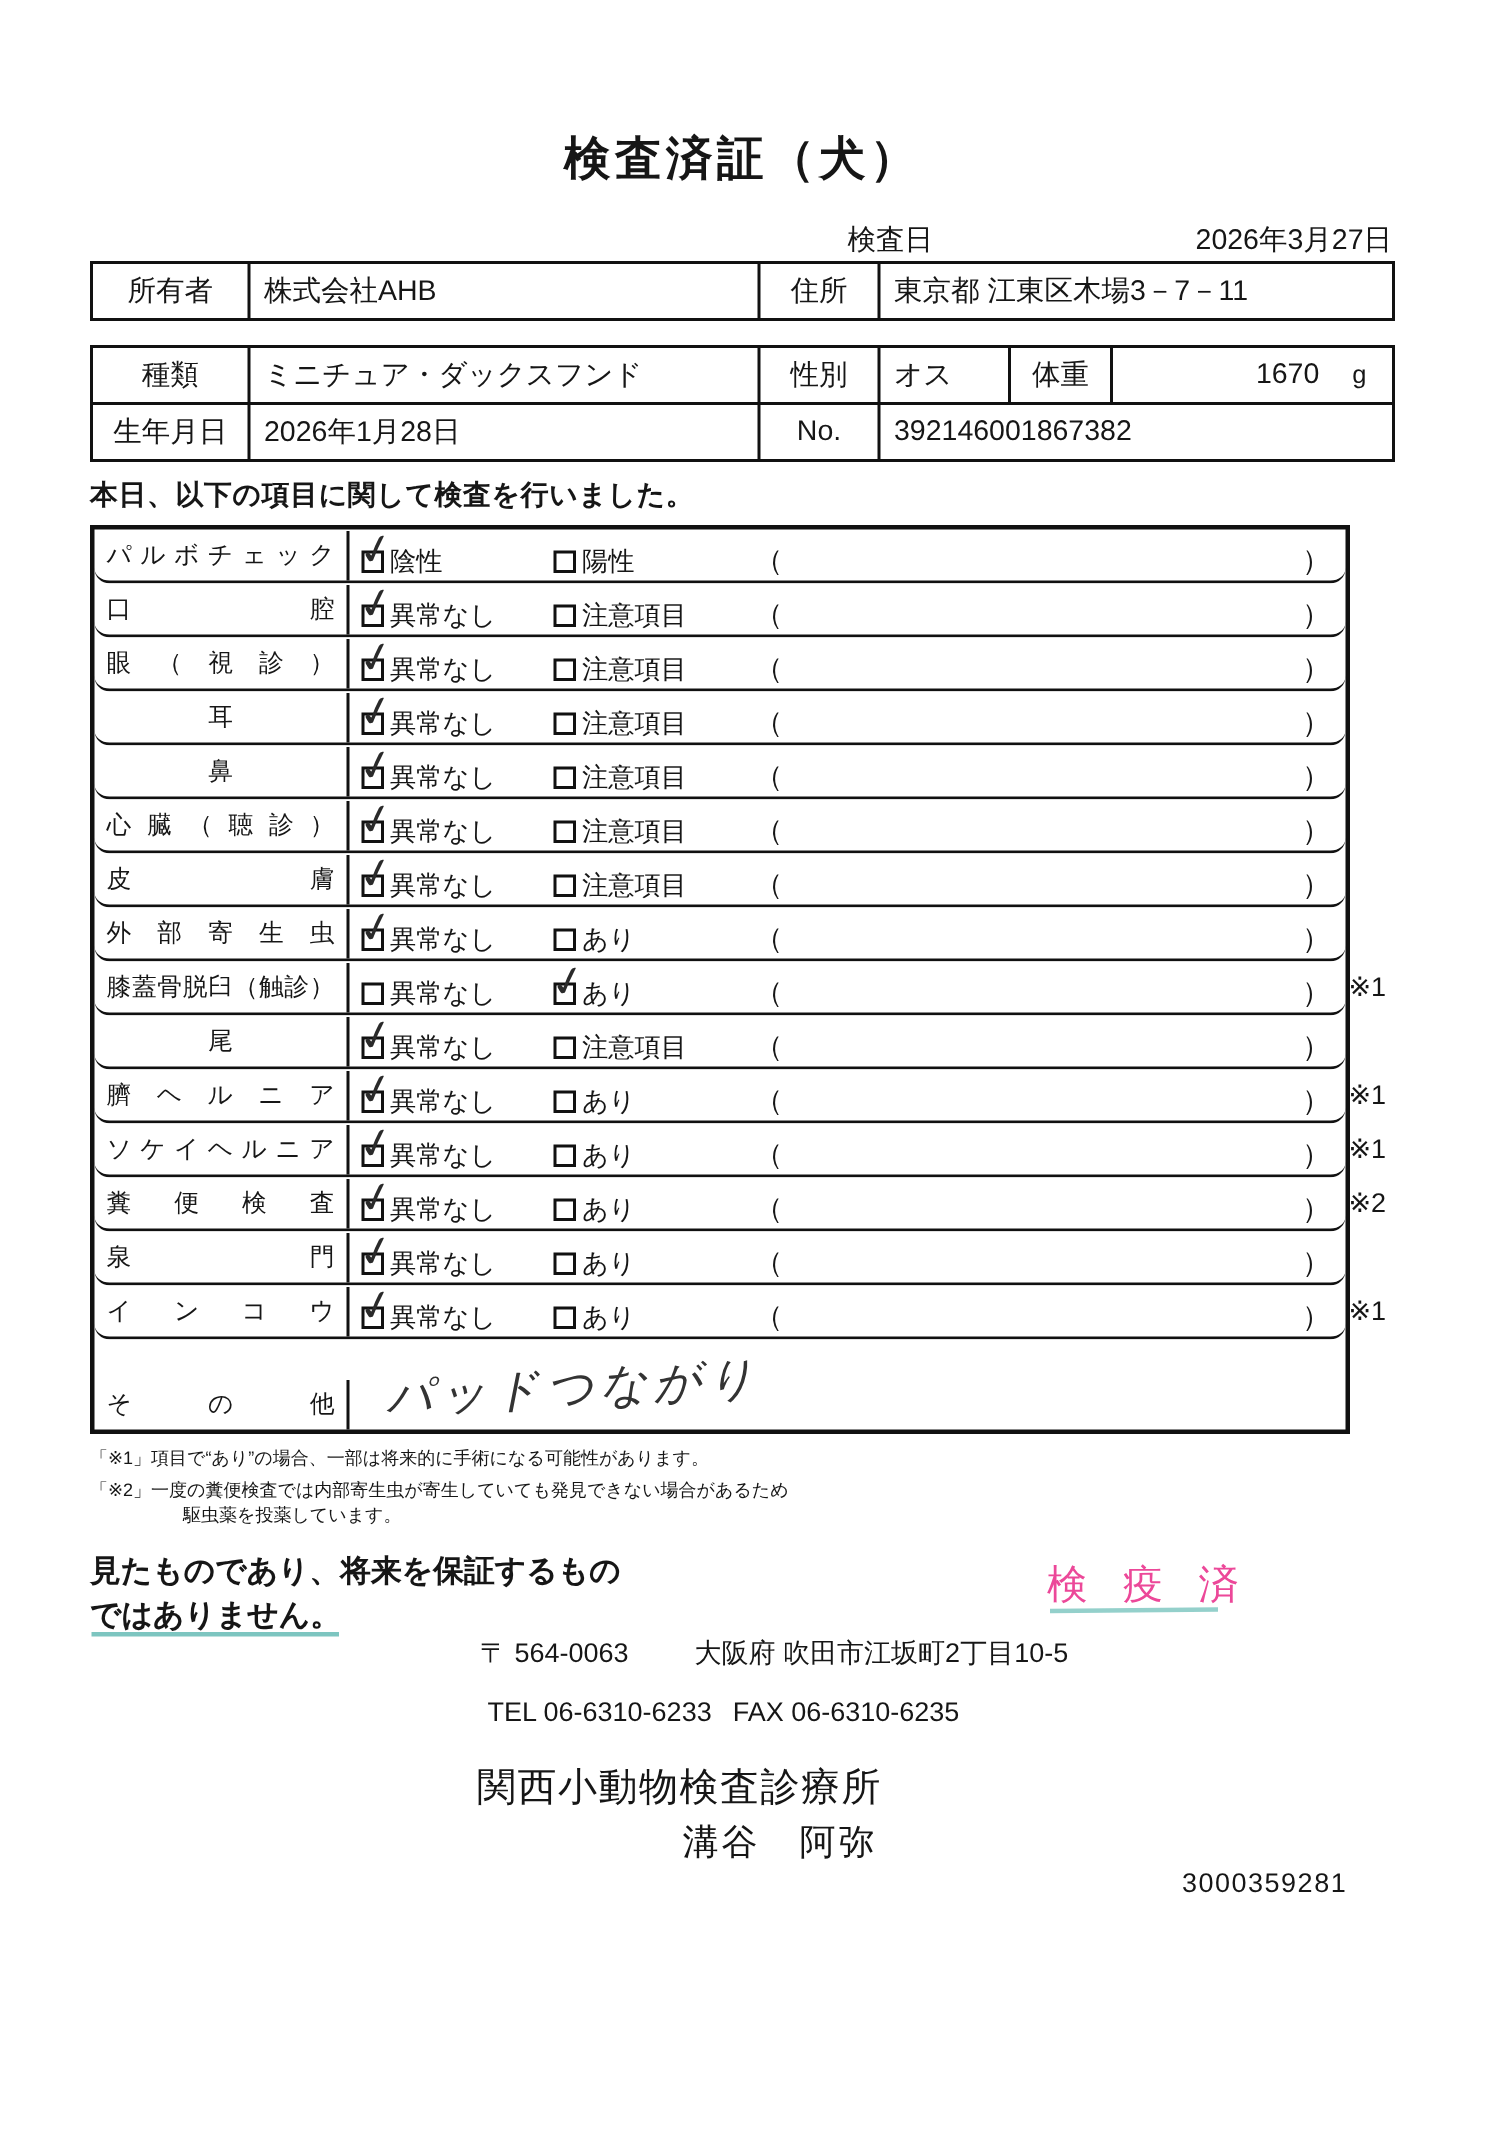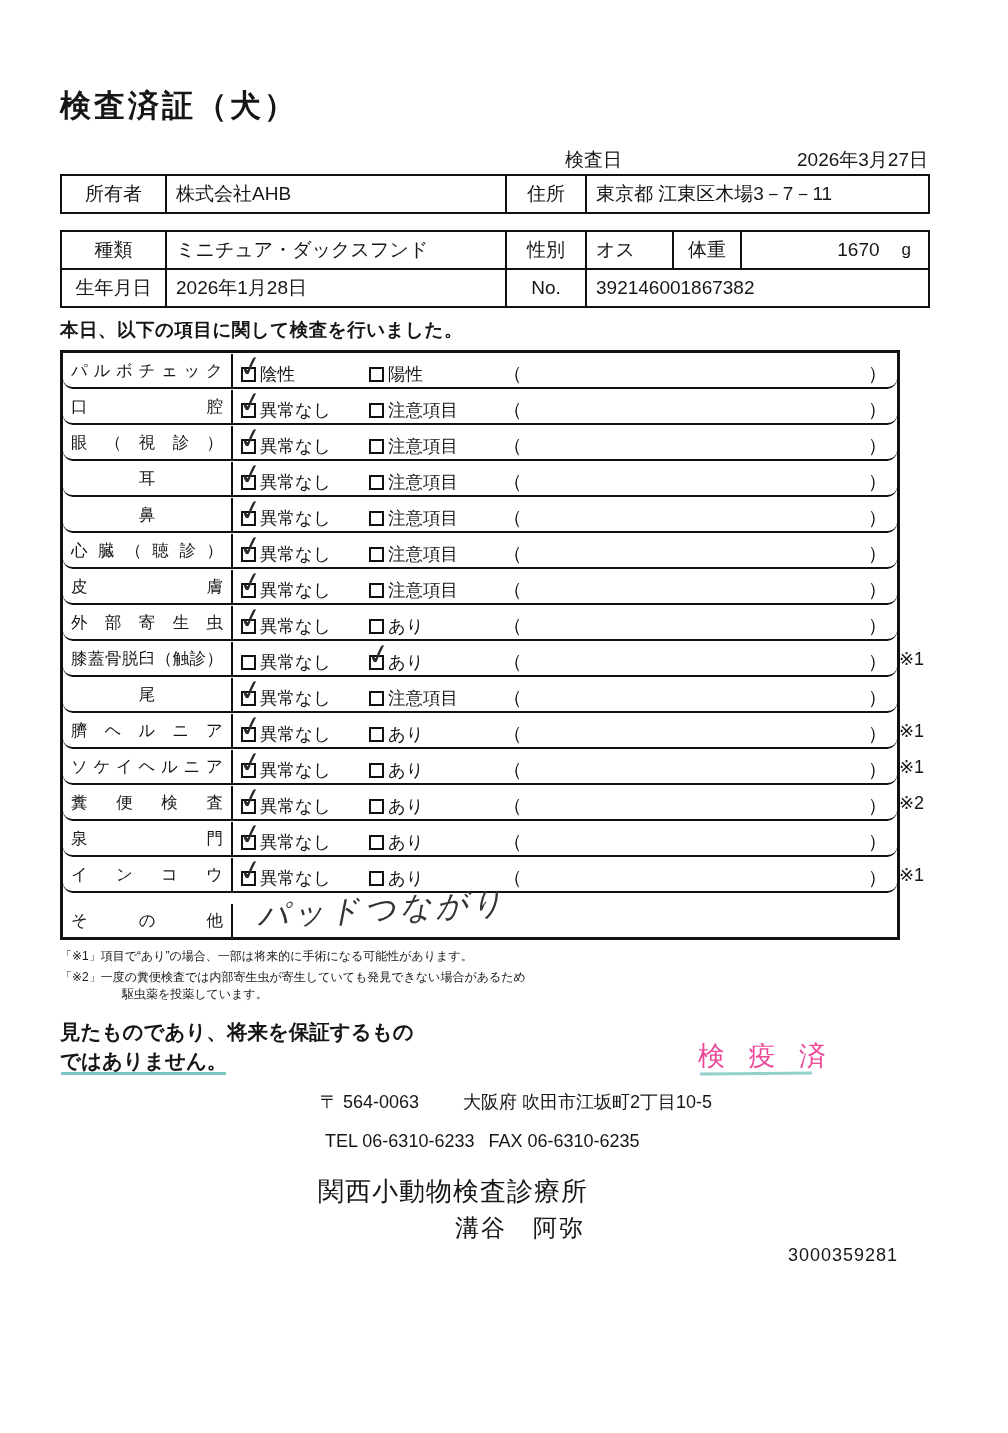--- a/index.html
+++ b/index.html
@@ -4,21 +4,21 @@
 <style>
   * { margin:0; padding:0; box-sizing:border-box; }
   html,body { background:#ffffff; }
   .page {
     width:1008px; height:1433px; background:#fff; position:relative;
     font-family:"Liberation Sans","DejaVu Sans",sans-serif; color:#161616;
     margin:0 auto; overflow:hidden;
   }
   .content { position:absolute; left:60px; top:0; width:870px; }
 
-  .title { margin-top:85px; font-size:31px; font-weight:bold; letter-spacing:3px; }
+  .title { margin-top:85px; text-align:center; font-size:31px; font-weight:bold; letter-spacing:3px; }
 
   .date-row { margin-top:20px; display:flex; font-size:19px; height:22px;justify-content:space-between; }
   .date-row .dlabel { margin-left:505px; }
   .date-row .dvalue { margin-left:auto; margin-right:2px; }
 
   .tbl { border:2px solid #111; }
   .tbl.owner { margin-top:5px; }
   .tbl.dog { margin-top:16px; }
   .trow { display:grid; }
   .trow + .trow { border-top:2px solid #111; }
@@ -29,21 +29,21 @@
   .cell:first-child { border-left:none; }
   .cell.lbl { justify-content:center; padding:4px 4px; }
   .cell.weight { justify-content:flex-end; }
   .cell.weight .wval { margin-right:22px; }
   .cell.weight .wunit { margin-right:8px; font-size:17px; }
 
   .statement { margin-top:9px; font-size:18.5px; font-weight:600; letter-spacing:0.5px; }
 
   .checklist { margin-top:8px; width:840px; border:3px solid #111; position:relative; }
   .chk-row { display:flex; height:36px; border-bottom:2px solid #111; position:relative; align-items:flex-end;border-radius:10px; }
-  .chk-row:last-child { border-bottom:none; height:44px; }
+  .chk-row:last-child { border-bottom:none; height:60px;font-family:Liberation Mono, monospace; }
   .item-cell {
     width:170px; border-right:2px solid #111; padding:0 8px; font-size:16.5px;
     line-height:33px; text-align:justify; text-align-last:justify; overflow:hidden; white-space:nowrap;
   }
   .item-cell.center { text-align:center; text-align-last:center; }
   .opts-cell { flex:1; display:flex; align-items:center; padding-left:8px; font-size:17.5px; }
   .opt { display:flex; align-items:center; }
   .opt.o1 { width:128px; }
   .opt.o2 { width:134px; }
   .checkbox { width:15px; height:15px; border:2px solid #111; position:relative; flex:none; margin-right:4px; background:#fff; }

